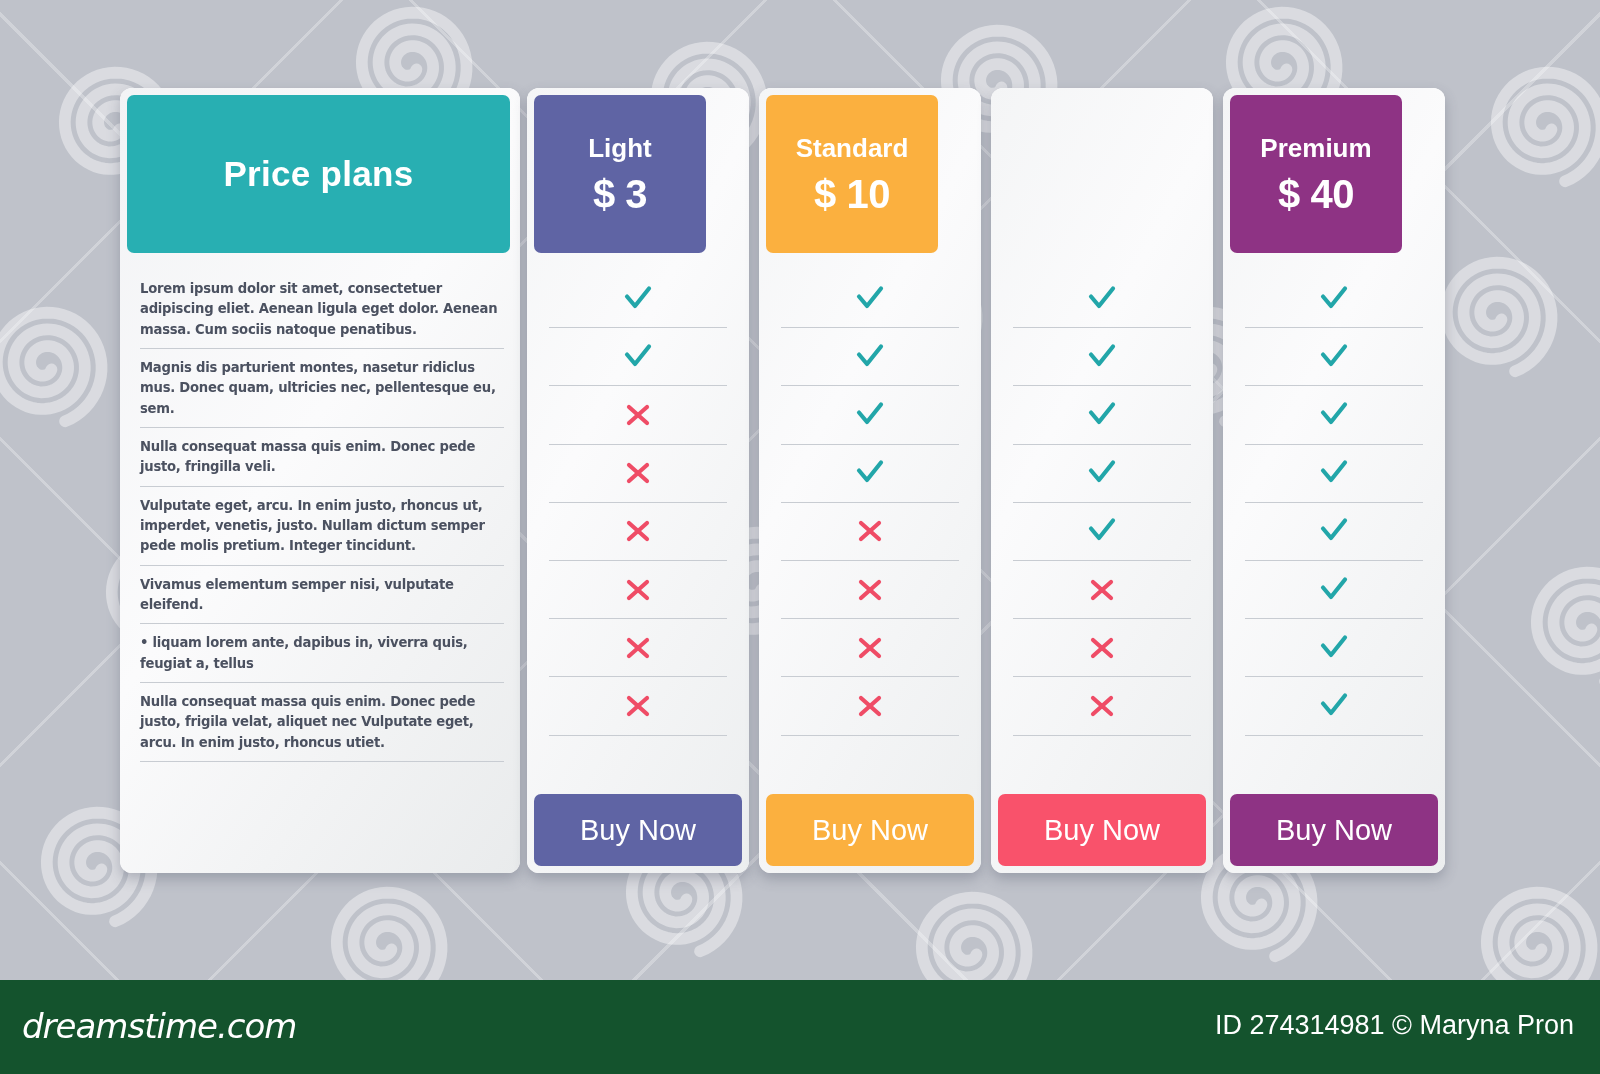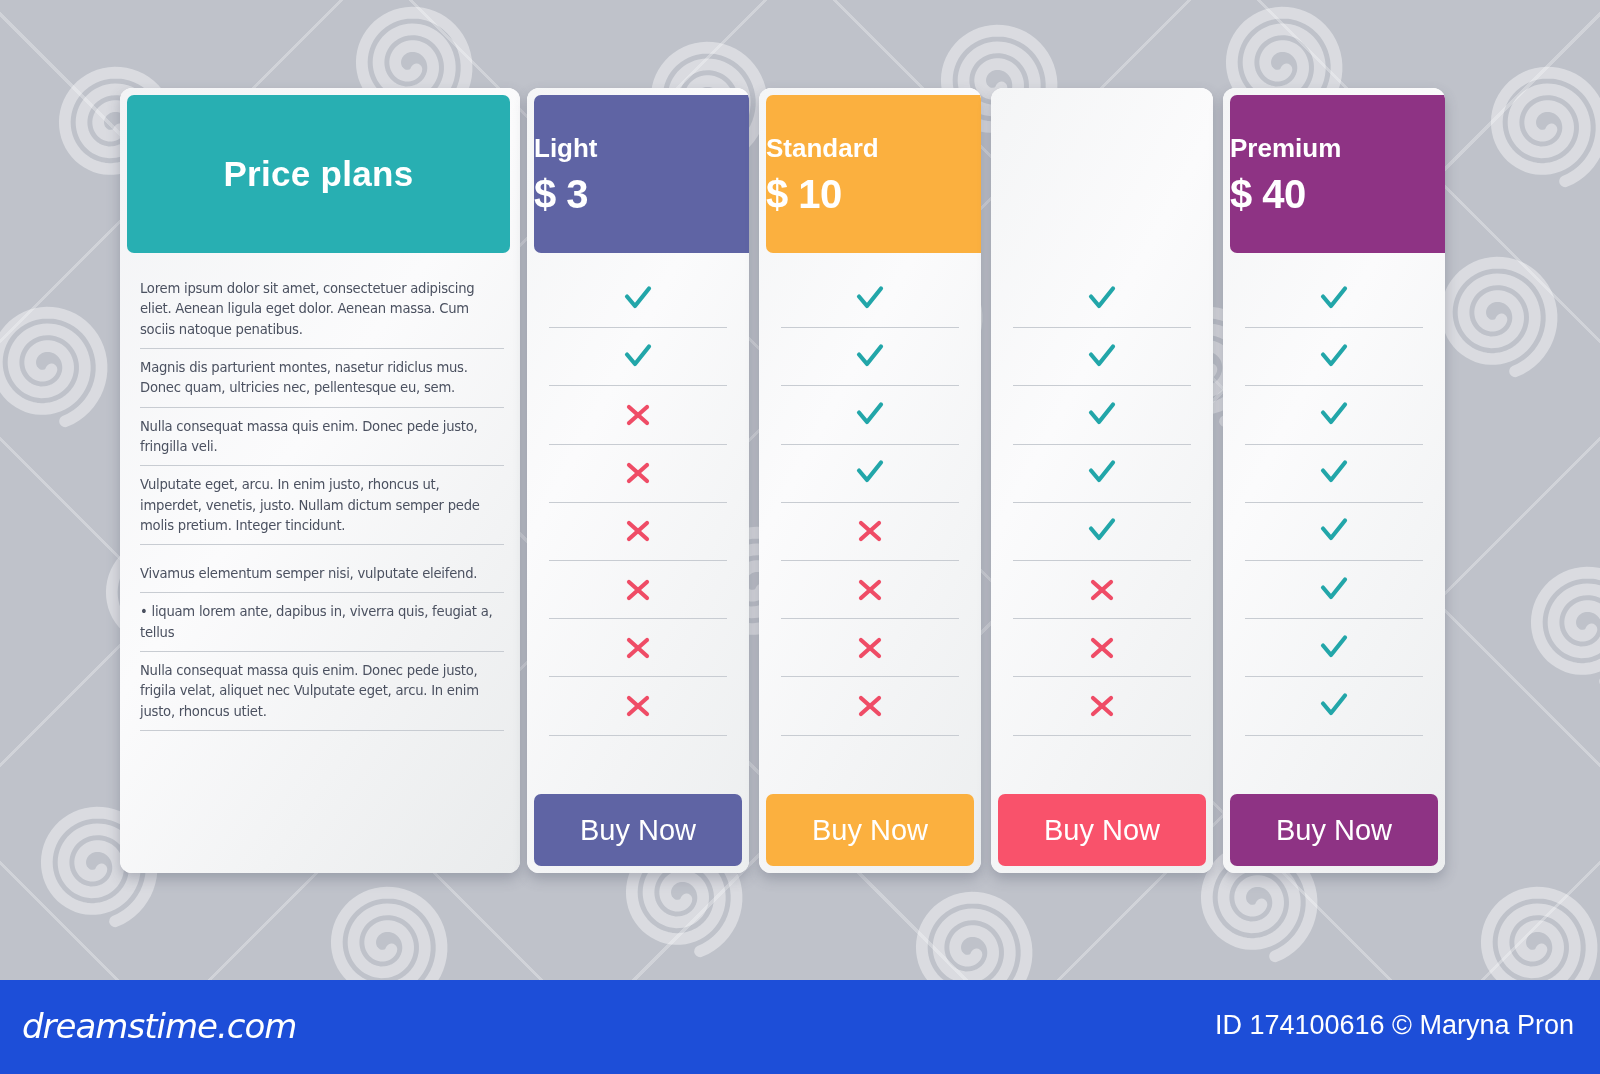--- a/index.html
+++ b/index.html
@@ -107,45 +107,46 @@
     left: 20px;
     top: 182px;
     width: 364px;
   }
   .feature-row {
     border-bottom: 1px solid #c8ccd2;
     padding: 9px 0 8px 0;
     min-height: 48px;
     display: flex;
     align-items: flex-end;
+    font-weight: bold;
   }
   .feature-text {
     font-size: 13.2px;
     line-height: 1.54;
     color: #4b5160;
     font-family: "DejaVu Sans", sans-serif;
     letter-spacing: -0.25px;
   }
 
   
   .plan-card { top: 88px; width: 222px; height: 785px; }
   #plan-card-0 { left: 527px; }
   #plan-card-1 { left: 759px; }
   #plan-card-2 { left: 991px; }
   #plan-card-3 { left: 1223px; }
 
   .plan-header {
     position: absolute;
     left: 7px; top: 7px;
-    width: 232px;
+    width: 172px;
     height: 158px;
     border-radius: 7px;
     display: flex;
     flex-direction: column;
-    align-items: flex-start;
+    align-items: center;
     justify-content: center;
     gap: 8px;
   }
   .plan-name {
     color: #ffffff;
     font-size: 26px;
     font-weight: bold;
     letter-spacing: 0px;
   }
   .plan-price {
@@ -618,16 +619,16 @@
               <path d="M4 12.5 L12 22 L26 4.5" fill="none" stroke="#22a6a9" stroke-width="4.2" stroke-linecap="round" stroke-linejoin="round"></path>
             </svg>
           </div>
         </div>
       <button class="buy-btn" style="background: rgb(142, 51, 132);">Buy Now</button>
     </div>
   </div>
 
 </div>
 
-<div id="bottom-bar" style="background: #1d4ed8;">
+<div id="bottom-bar" style="background: #14532d;">
   <span id="ds-logo"><span>dreamstime.com</span></span>
-  <span id="credit">ID 174100616 © Maryna Pron</span>
+  <span id="credit">ID 274314981 © Maryna Pron</span>
 </div>
 
 </body></html>

